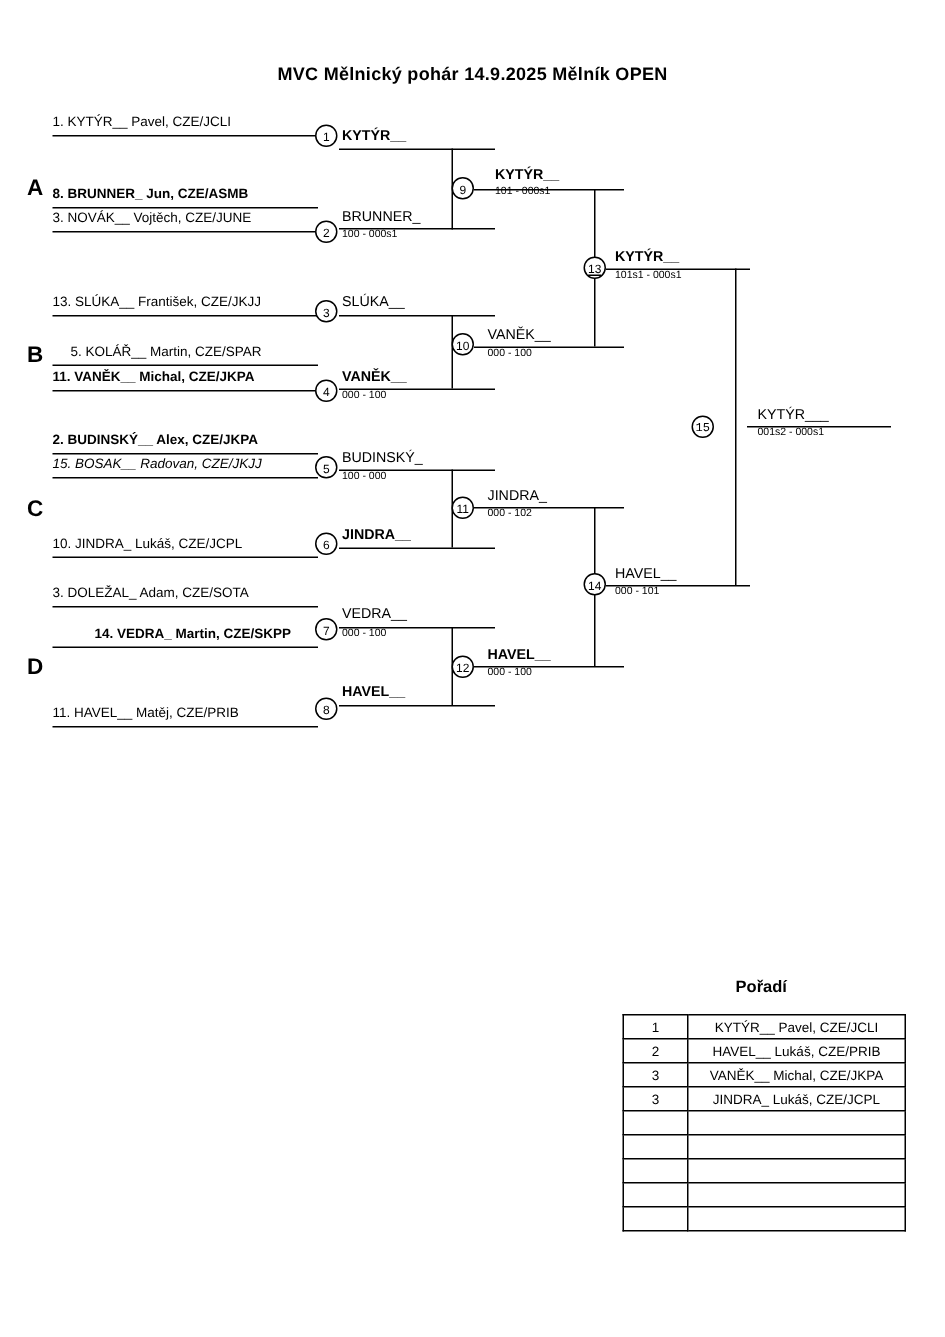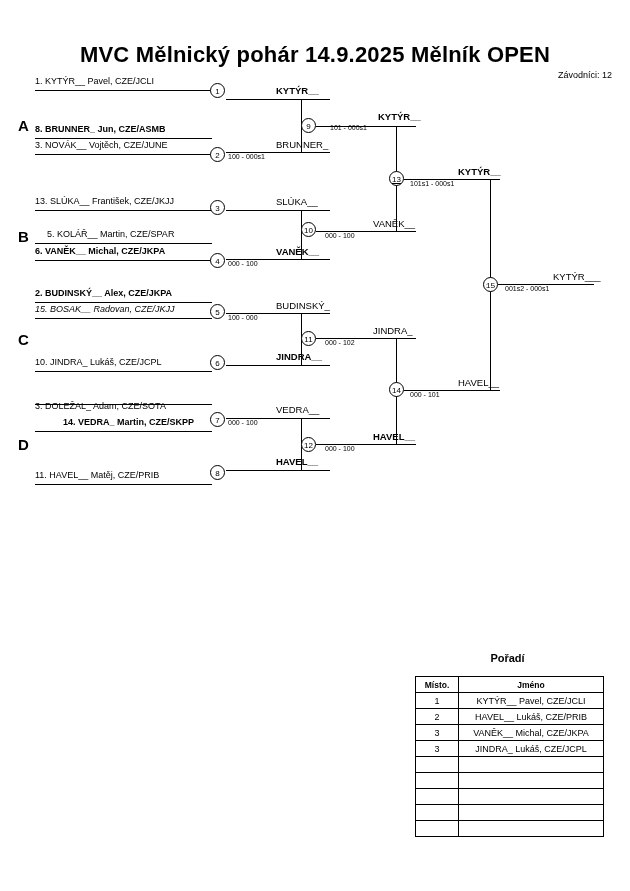--- a/index.html
+++ b/index.html
@@ -9,21 +9,21 @@
     font-family:"Liberation Sans", sans-serif;
     color:#000;
     position:relative;
     overflow:hidden;
   }
   .root{position:absolute;left:0;top:0;width:630px;height:891px;}
 
   .title{
     position:absolute;left:0;top:42px;width:630px;
     text-align:center;
-    font-size:22px;font-weight:bold;
+    font-size:12px;font-weight:bold;
     letter-spacing:0.2px;
   }
   .entrants{
     position:absolute;left:0;top:70px;width:612px;
     text-align:right;
     font-size:9px;
   }
 
   
   .grp{position:absolute;font-size:15px;font-weight:bold;}
@@ -47,21 +47,20 @@
     border:1px solid #000;background:#fff;
     font-size:8px;line-height:15px;text-align:center;
     box-sizing:border-box;
   }
 
   
   .adv{
     position:absolute;
     font-size:9.5px;
     white-space:nowrap;
-    margin-left:48px;
   }
   .adv.bold{font-weight:bold;}
   .score{
     position:absolute;
     font-size:7px;
     white-space:nowrap;
   }
 
   
   .por-title{
@@ -84,21 +83,20 @@
   table.por th{font-weight:bold;font-size:8.5px;}
   table.por td.c1,table.por th.c1{width:38px;}
   table.por td.c2,table.por th.c2{width:140px;}
 </style>
 </head>
 <body>
 
 <div class="root">
 
   <div class="title">MVC Mělnický pohár  14.9.2025  Mělník   OPEN</div>
-  <div class="entrants">Závodníci: 12</div>
 
   <div class="grp" style="left:18px;top:117px;">A</div>
   <div class="grp" style="left:18px;top:228px;">B</div>
   <div class="grp" style="left:18px;top:331px;">C</div>
   <div class="grp" style="left:18px;top:436px;">D</div>
 
   <div class="p" style="left:35px;top:76px;">1. KYTÝR__ Pavel, CZE/JCLI</div>
   <div class="hl" style="left:35px;top:90px;width:177px;"></div>
   <div class="circ" style="left:210px;top:83px;">1</div>
 
@@ -109,36 +107,36 @@
   <div class="hl" style="left:35px;top:154px;width:177px;"></div>
   <div class="circ" style="left:210px;top:147px;">2</div>
 
   <div class="p" style="left:35px;top:196px;">13. SLÚKA__ František, CZE/JKJJ</div>
   <div class="hl" style="left:35px;top:210px;width:177px;"></div>
   <div class="circ" style="left:210px;top:200px;">3</div>
 
   <div class="p" style="left:35px;top:229px;padding-left:12px;">5. KOLÁŘ__ Martin, CZE/SPAR</div>
   <div class="hl" style="left:35px;top:243px;width:177px;"></div>
 
-  <div class="p bold" style="left:35px;top:246px;">6. VANĚK__ Michal, CZE/JKPA</div>
+  <div class="p bold" style="left:35px;top:246px;">11. VANĚK__ Michal, CZE/JKPA</div>
   <div class="hl" style="left:35px;top:260px;width:177px;"></div>
   <div class="circ" style="left:210px;top:253px;">4</div>
 
   <div class="p bold" style="left:35px;top:288px;">2. BUDINSKÝ__ Alex, CZE/JKPA</div>
   <div class="hl" style="left:35px;top:302px;width:177px;"></div>
 
   <div class="p" style="left:35px;top:304px;font-style:italic;">15. BOSAK__ Radovan, CZE/JKJJ</div>
   <div class="hl" style="left:35px;top:318px;width:177px;"></div>
   <div class="circ" style="left:210px;top:304px;">5</div>
 
   <div class="p" style="left:35px;top:357px;">10. JINDRA_ Lukáš, CZE/JCPL</div>
   <div class="hl" style="left:35px;top:371px;width:177px;"></div>
   <div class="circ" style="left:210px;top:355px;">6</div>
 
-  <div class="p" style="left:35px;top:401px;">3. DOLEŽAL_ Adam, CZE/SOTA</div>
+  <div class="p" style="left:35px;top:390px;">3. DOLEŽAL_ Adam, CZE/SOTA</div>
   <div class="hl" style="left:35px;top:404px;width:177px;"></div>
 
   <div class="p bold" style="left:35px;top:417px;margin-left:28px;">14. VEDRA_ Martin, CZE/SKPP</div>
   <div class="hl" style="left:35px;top:431px;width:177px;"></div>
   <div class="circ" style="left:210px;top:412px;">7</div>
 
   <div class="p" style="left:35px;top:470px;">11. HAVEL__ Matěj, CZE/PRIB</div>
   <div class="hl" style="left:35px;top:484px;width:177px;"></div>
   <div class="circ" style="left:210px;top:465px;">8</div>
 
@@ -203,33 +201,29 @@
 
   <div class="adv bold" style="left:410px;top:166px;">KYTÝR__</div>
   <div class="score" style="left:410px;top:180px;">101s1 - 000s1</div>
   <div class="hl" style="left:404px;top:179px;width:96px;"></div>
 
   <div class="adv" style="left:410px;top:377px;">HAVEL__</div>
   <div class="score" style="left:410px;top:391px;">000 - 101</div>
   <div class="hl" style="left:404px;top:390px;width:96px;"></div>
 
   <div class="vl" style="left:490px;top:179px;height:211px;"></div>
-  <div class="circ" style="left:483px;top:277px;font-family:Liberation Mono, monospace;">15</div>
+  <div class="circ" style="left:461px;top:277px;font-family:Liberation Mono, monospace;">15</div>
 
   <div class="adv" style="left:505px;top:271px;">KYTÝR___</div>
   <div class="score" style="left:505px;top:285px;">001s2 - 000s1</div>
   <div class="hl" style="left:498px;top:284px;width:96px;"></div>
 
   <div class="por-title">Pořadí</div>
   <table class="por">
     <tbody>
-        <tr>
-      <th class="c1">Místo.</th>
-      <th class="c2">Jméno</th>
-    </tr>
     <tr>
       <td class="c1">1</td>
       <td class="c2">KYTÝR__ Pavel, CZE/JCLI</td>
     </tr>
     <tr>
       <td class="c1">2</td>
       <td class="c2">HAVEL__ Lukáš, CZE/PRIB</td>
     </tr>
     <tr>
       <td class="c1">3</td>

